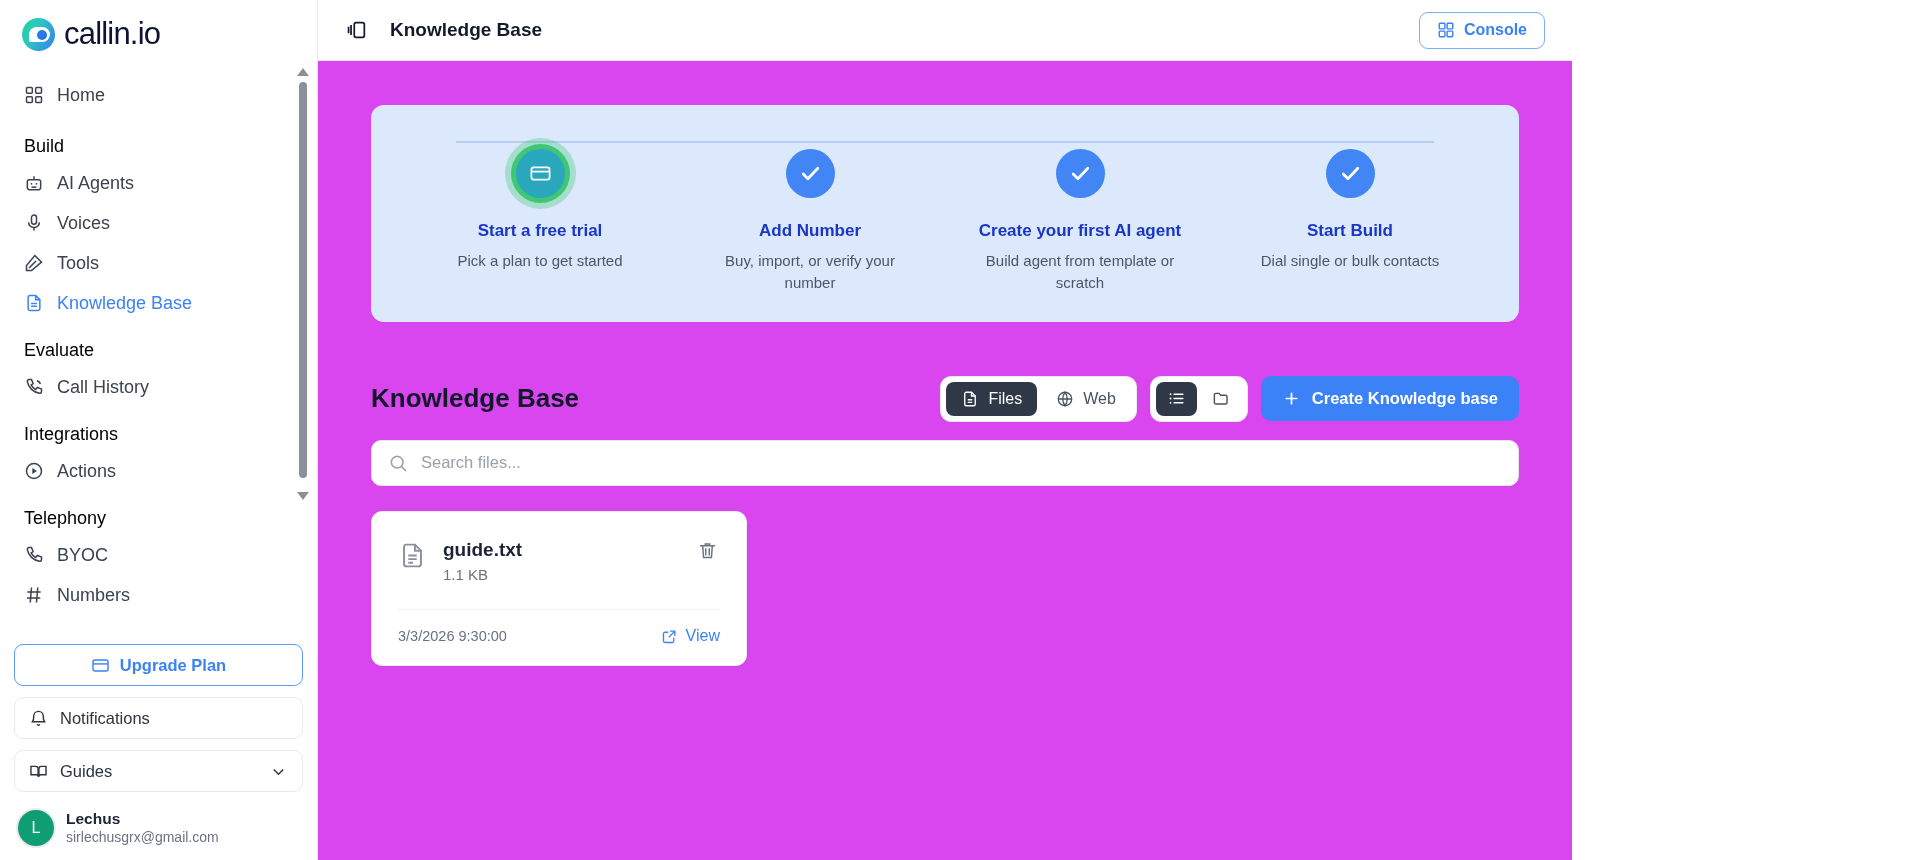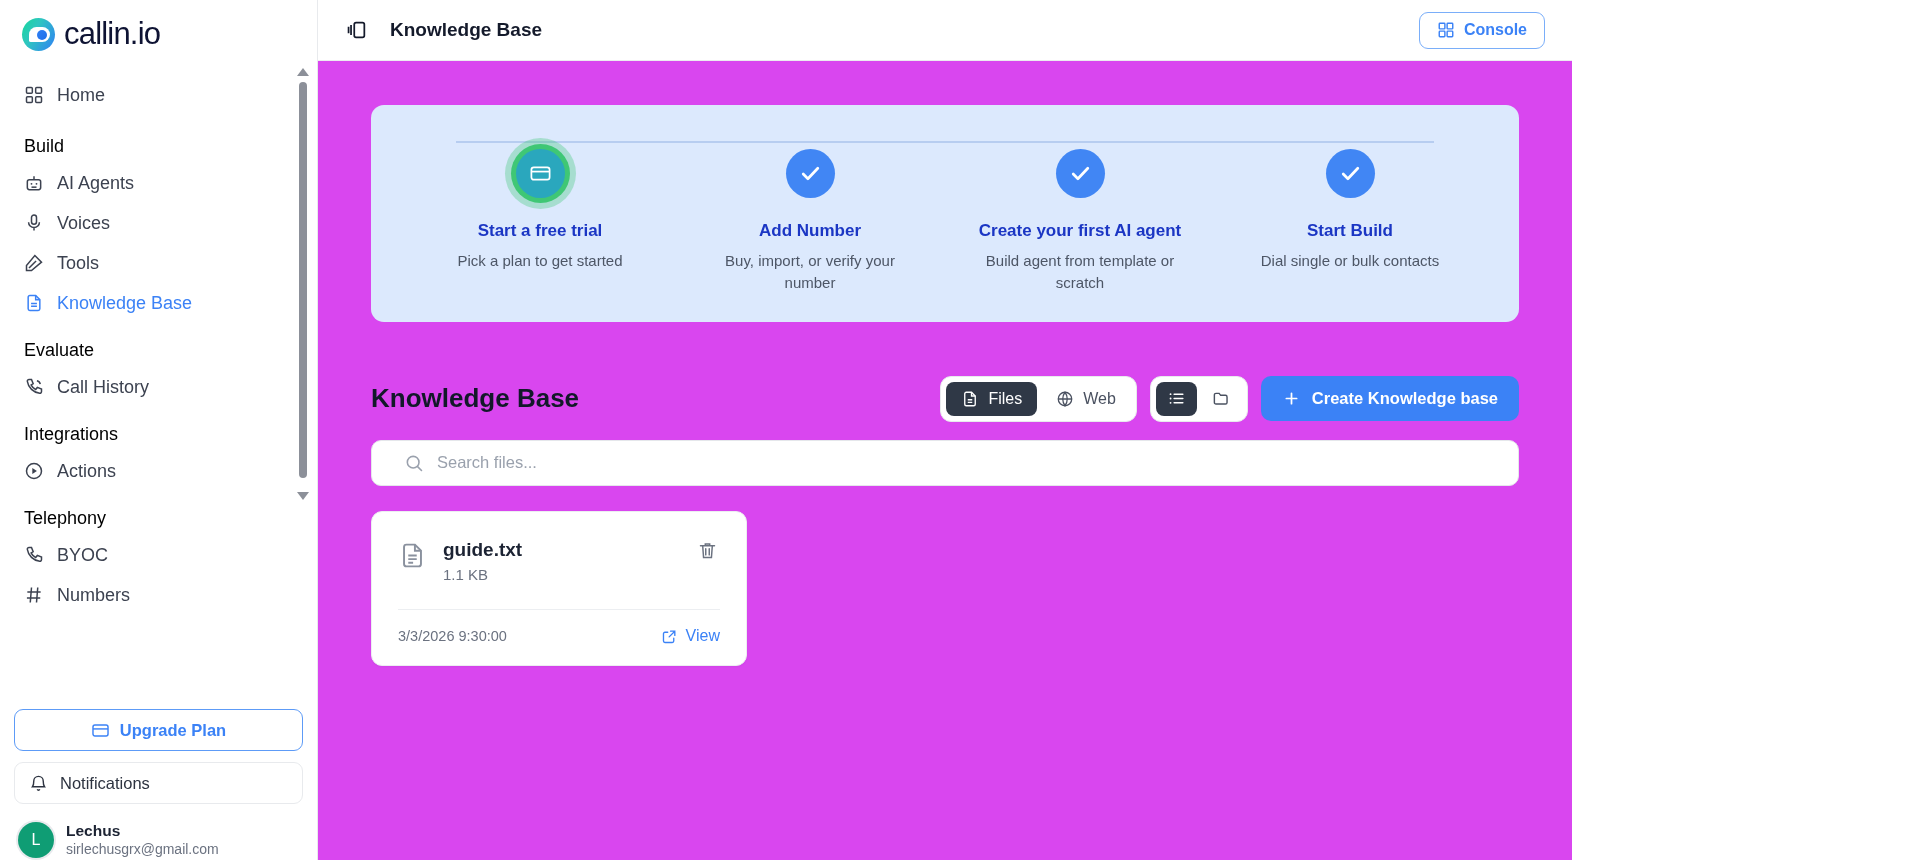--- a/index.html
+++ b/index.html
@@ -74,21 +74,21 @@
     position: absolute; left: 0; width: 0; height: 0;
     border-left: 6px solid transparent; border-right: 6px solid transparent;
   }
   .sb-arrow-up { top: 0; border-bottom: 8px solid #8c9099; }
   .sb-arrow-down { top: 424px; border-top: 8px solid #8c9099; }
   .sb-thumb {
     position: absolute; left: 1.5px; top: 14px;
     width: 8px; height: 396px; border-radius: 4px; background: #8c9099;
   }
 
-  .sidebar-bottom { padding: 0 14px 0; }
+  .sidebar-bottom { padding: 0 14px 12px; }
   .btn-upgrade {
     height: 42px; width: 100%;
     border: 1px solid #5d9bf7; border-radius: 9px;
     color: #3b82f6; background: #fff;
     display: flex; align-items: center; justify-content: center; gap: 10px;
     font-size: 16.5px; font-weight: 600; cursor: pointer; margin-bottom: 11px;
   }
   .btn-pill {
     height: 42px; width: 100%;
     border: 1px solid #e8eaed; border-radius: 9px;
@@ -190,21 +190,21 @@
   .btn-create {
     height: 45px; padding: 0 21px; border-radius: 10px;
     background: #3b82f6; color: #fff; border: none; cursor: pointer;
     display: flex; align-items: center; gap: 11px;
     font-size: 16.5px; font-weight: 600;
   }
   .searchbar {
     height: 46px; background: #fff;
     border: 1px solid #e5e7eb; border-radius: 10px;
     display: flex; align-items: center; gap: 13px;
-    padding: 0 32px; margin-bottom: 25px;
+    padding: 0 16px; margin-bottom: 25px;
   }
   .searchbar input {
     border: none; outline: none; flex: 1 1 auto;
     font-size: 16.5px; color: #2b3240;
     font-family: "Liberation Sans", sans-serif; background: transparent;
   }
   .searchbar input::placeholder { color: #9aa1ad; }
 
   .cards { display: flex; flex-wrap: wrap; gap: 22px; }
   .file-card {
@@ -365,20 +365,34 @@
       <button class="btn-pill">
         <span style="line-height:0">
           <svg viewBox="0 0 24 24" width="19" height="19" fill="none" stroke="#2d3340" stroke-width="1.8">
             <path d="M6 9a6 6 0 0 1 12 0c0 5 1.6 7 1.6 7H4.4S6 14 6 9z"></path>
               <path d="M10.3 19.5a2 2 0 0 0 3.4 0"></path>
           </svg>
         </span>
         <span>Notifications</span>
       </button>
 
+      <button class="btn-pill">
+        <span style="line-height:0">
+          <svg viewBox="0 0 24 24" width="19" height="19" fill="none" stroke="#2d3340" stroke-width="1.8">
+            <path d="M2.5 5.5h6a3 3 0 0 1 3 3v10a2.5 2.5 0 0 0-2.5-2.5h-6.5z"></path>
+            <path d="M21.5 5.5h-6a3 3 0 0 0-3 3v10a2.5 2.5 0 0 1 2.5-2.5h6.5z"></path>
+          </svg>
+        </span>
+        <span>Guides</span>
+        <span class="chev" style="line-height:0">
+          <svg viewBox="0 0 24 24" width="19" height="19" fill="none" stroke="#2d3340" stroke-width="1.8">
+            <path d="M6 9.5l6 6 6-6"></path>
+          </svg>
+        </span>
+      </button>
 
       <div class="profile">
         <div class="avatar">L</div>
         <div>
           <div class="profile-name">Lechus</div>
           <div class="profile-mail">sirlechusgrx@gmail.com</div>
         </div>
       </div>
     </div>
   </aside>

